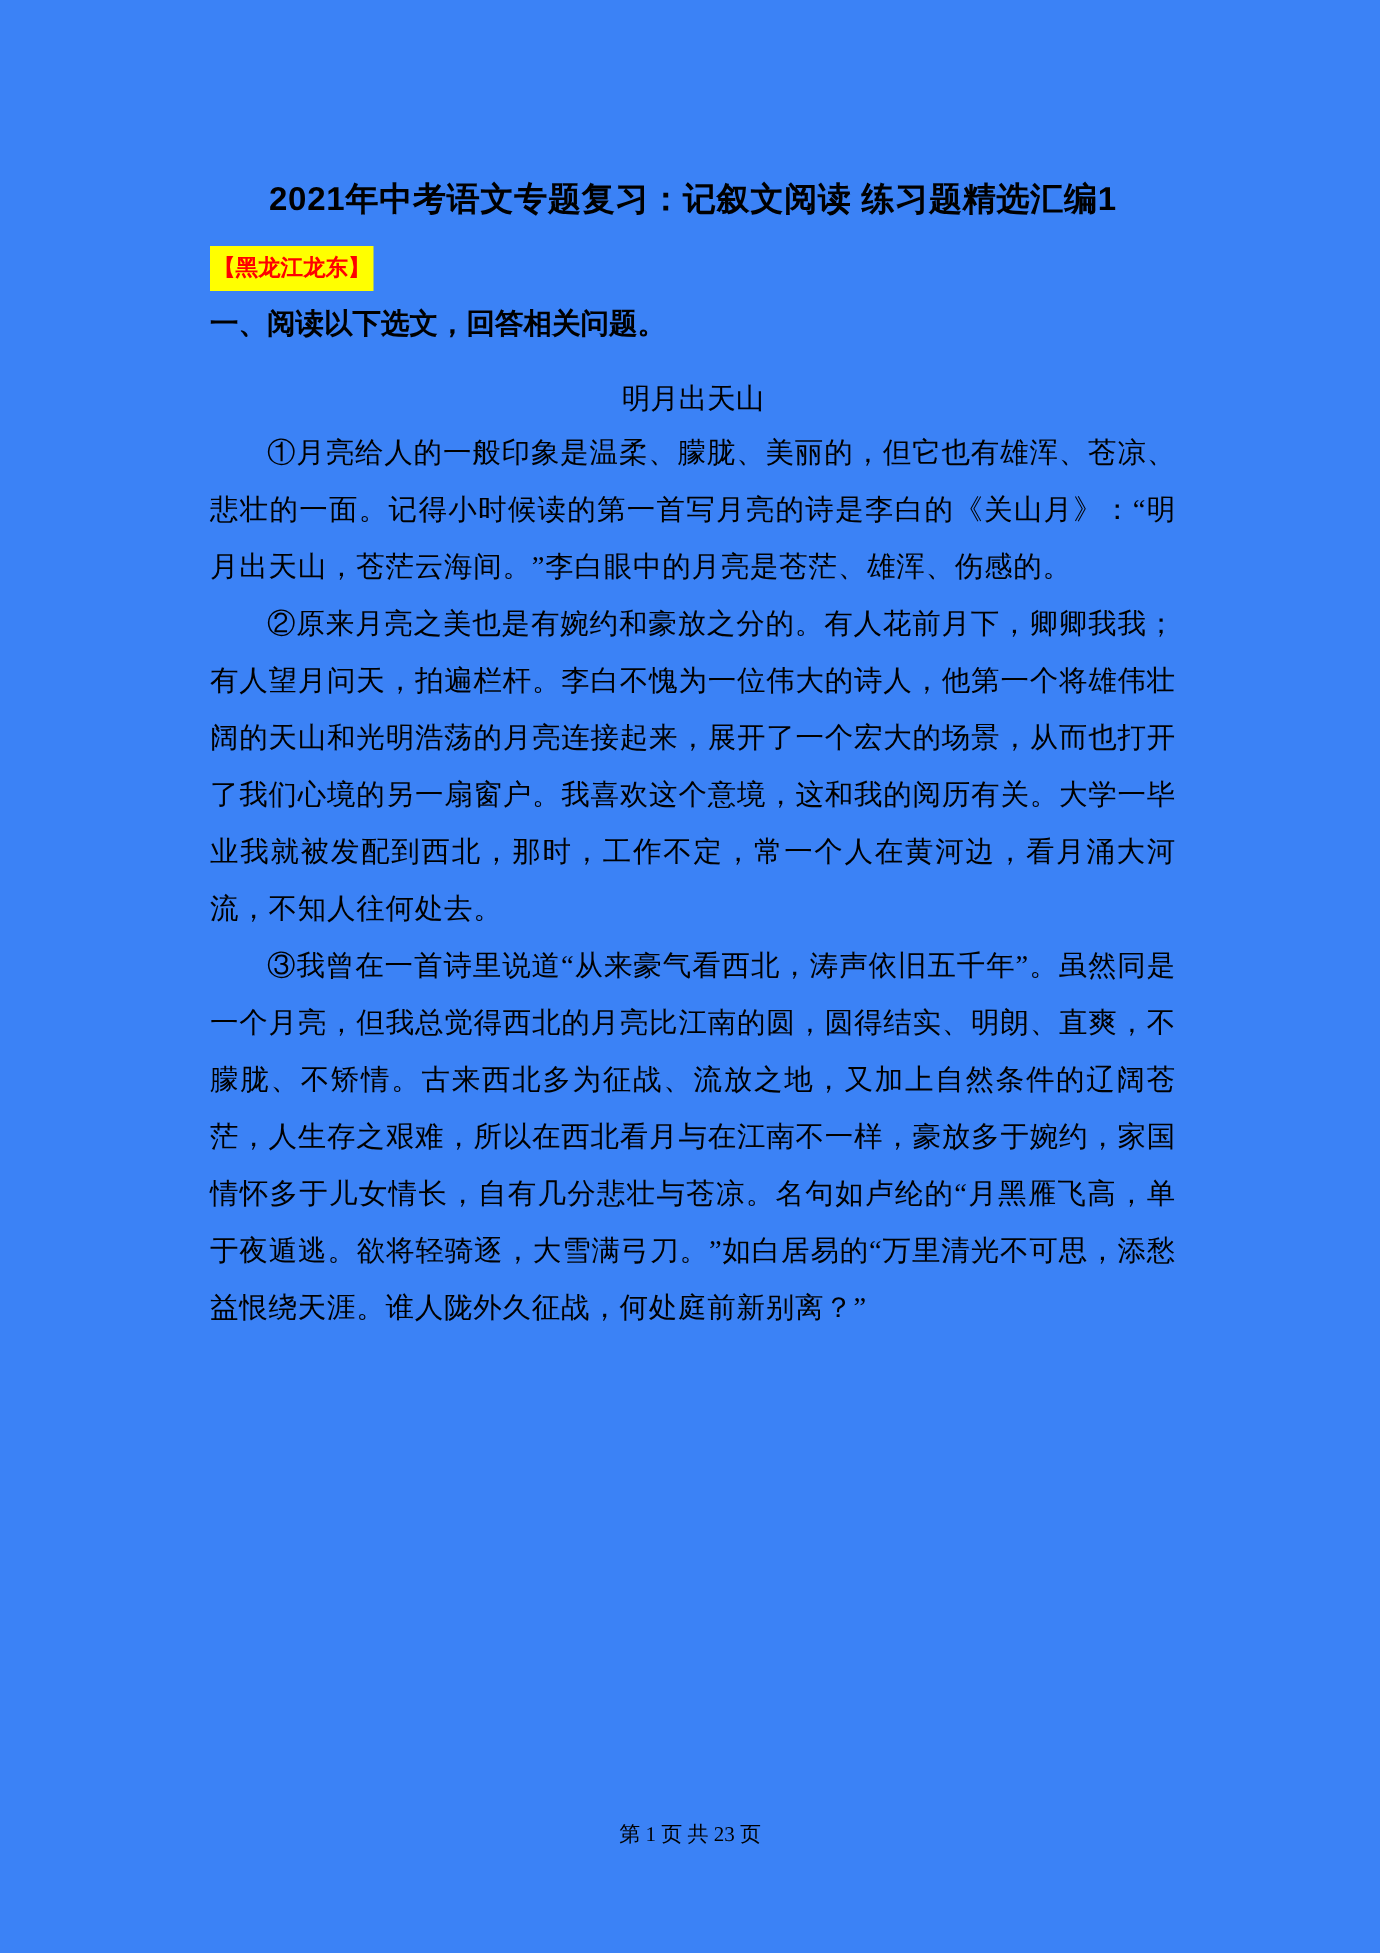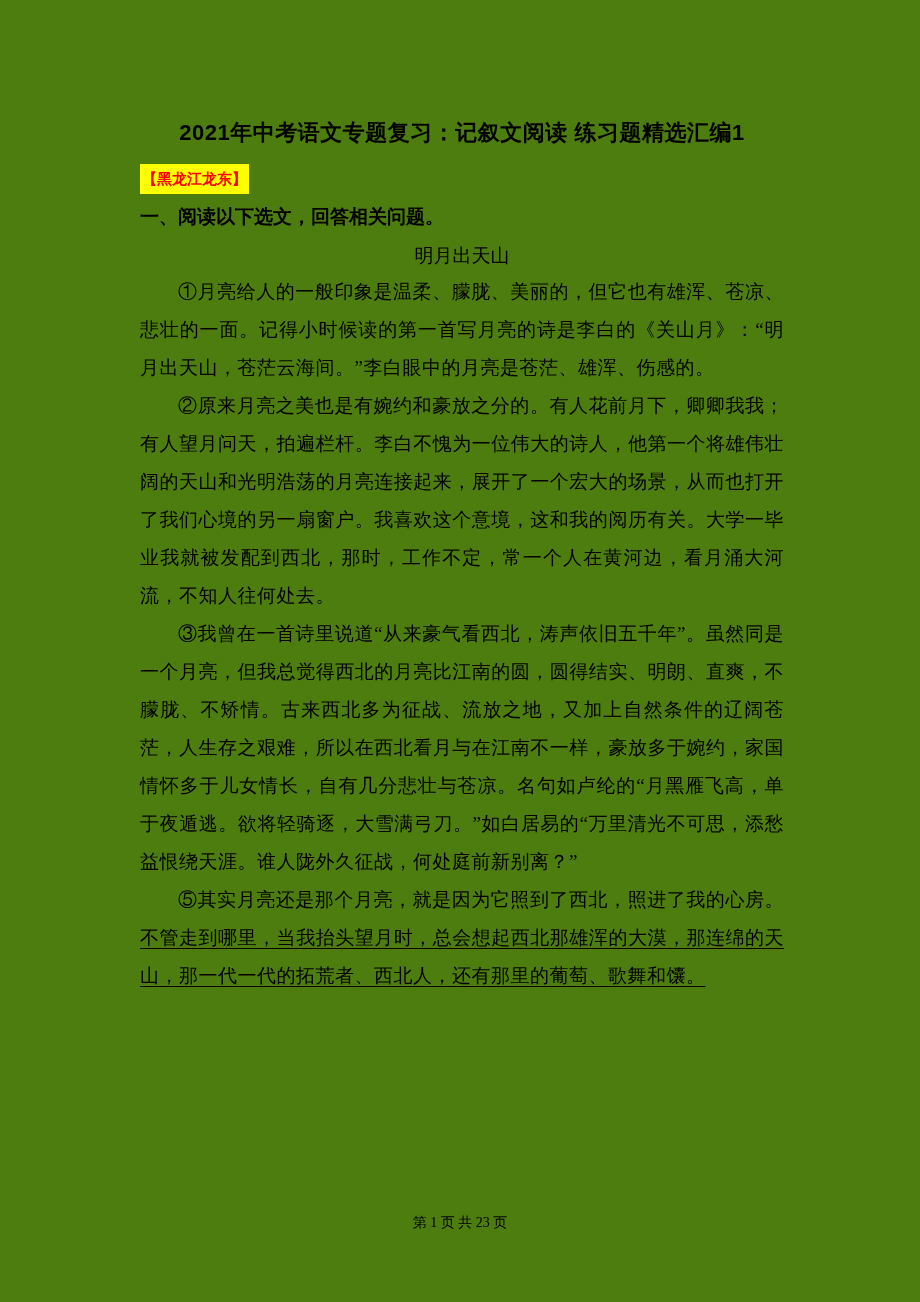--- a/index.html
+++ b/index.html
@@ -5,21 +5,21 @@
   * { margin: 0; padding: 0; box-sizing: border-box; }
   html, body { background: #ffffff; }
   body {
     width: 920px;
     font-family: "Liberation Serif", "DejaVu Serif", serif;
   }
   .page {
     position: relative;
     width: 920px;
     height: 1302px;
-    background: #4d7c0f;
+    background: #3b82f6;
     color: #000000;
     overflow: hidden;
   }
   .content {
     padding: 118px 136px 0 140px;
   }
   .doc-title {
     font-family: "Liberation Sans", "DejaVu Sans", sans-serif;
     font-size: 22px;
     line-height: 30px;
@@ -39,21 +39,21 @@
     font-weight: bold;
     color: #ff0000;
     background: #ffff00;
     padding: 1px 2px;
   }
   .section-heading {
     font-family: Liberation Sans, sans-serif;
     font-size: 19px;
     line-height: 30px;
     font-weight: bold;
-    margin-bottom: 9px;
+    margin-bottom: 20px;
   }
   .article-title {
     font-size: 19px;
     line-height: 30px;
     font-weight: normal;
     text-align: center;
     margin-bottom: 2px;
   }
   .body-para {
     font-size: 19px;
@@ -92,20 +92,19 @@
 
     <h3 class="article-title">明月出天山</h3>
 
     <p class="body-para">①月亮给人的一般印象是温柔、朦胧、美丽的，但它也有雄浑、苍凉、悲壮的一面。记得小时候读的第一首写月亮的诗是李白的《关山月》：“明月出天山，苍茫云海间。”李白眼中的月亮是苍茫、雄浑、伤感的。</p>
 
     <p class="body-para">②原来月亮之美也是有婉约和豪放之分的。有人花前月下，卿卿我我；有人望月问天，拍遍栏杆。李白不愧为一位伟大的诗人，他第一个将雄伟壮阔的天山和光明浩荡的月亮连接起来，展开了一个宏大的场景，从而也打开了我们心境的另一扇窗户。我喜欢这个意境，这和我的阅历有关。大学一毕业我就被发配到西北，那时，工作不定，常一个人在黄河边，看月涌大河流，不知人往何处去。</p>
 
     <p class="body-para">③我曾在一首诗里说道“从来豪气看西北，涛声依旧五千年”。虽然同是一个月亮，但我总觉得西北的月亮比江南的圆，圆得结实、明朗、直爽，不朦胧、不矫情。古来西北多为征战、流放之地，又加上自然条件的辽阔苍茫，人生存之艰难，所以在西北看月与在江南不一样，豪放多于婉约，家国情怀多于儿女情长，自有几分悲壮与苍凉。名句如卢纶的“月黑雁飞高，单于夜遁逃。欲将轻骑逐，大雪满弓刀。”如白居易的“万里清光不可思，添愁益恨绕天涯。谁人陇外久征战，何处庭前新别离？”</p>
 
 
-    <p class="body-para"><span>⑤其实月亮还是那个月亮，就是因为它照到了西北，照进了我的心房。</span><span class="underlined">不管走到哪里，当我抬头望月时，总会想起西北那雄浑的大漠，那连绵的天山，那一代一代的拓荒者、西北人，还有那里的葡萄、歌舞和馕。</span></p>
 
   </div>
 
   <div class="page-footer">
     <span>第 1 页 共 23 页</span>
   </div>
 </div>
 
 </body></html>

